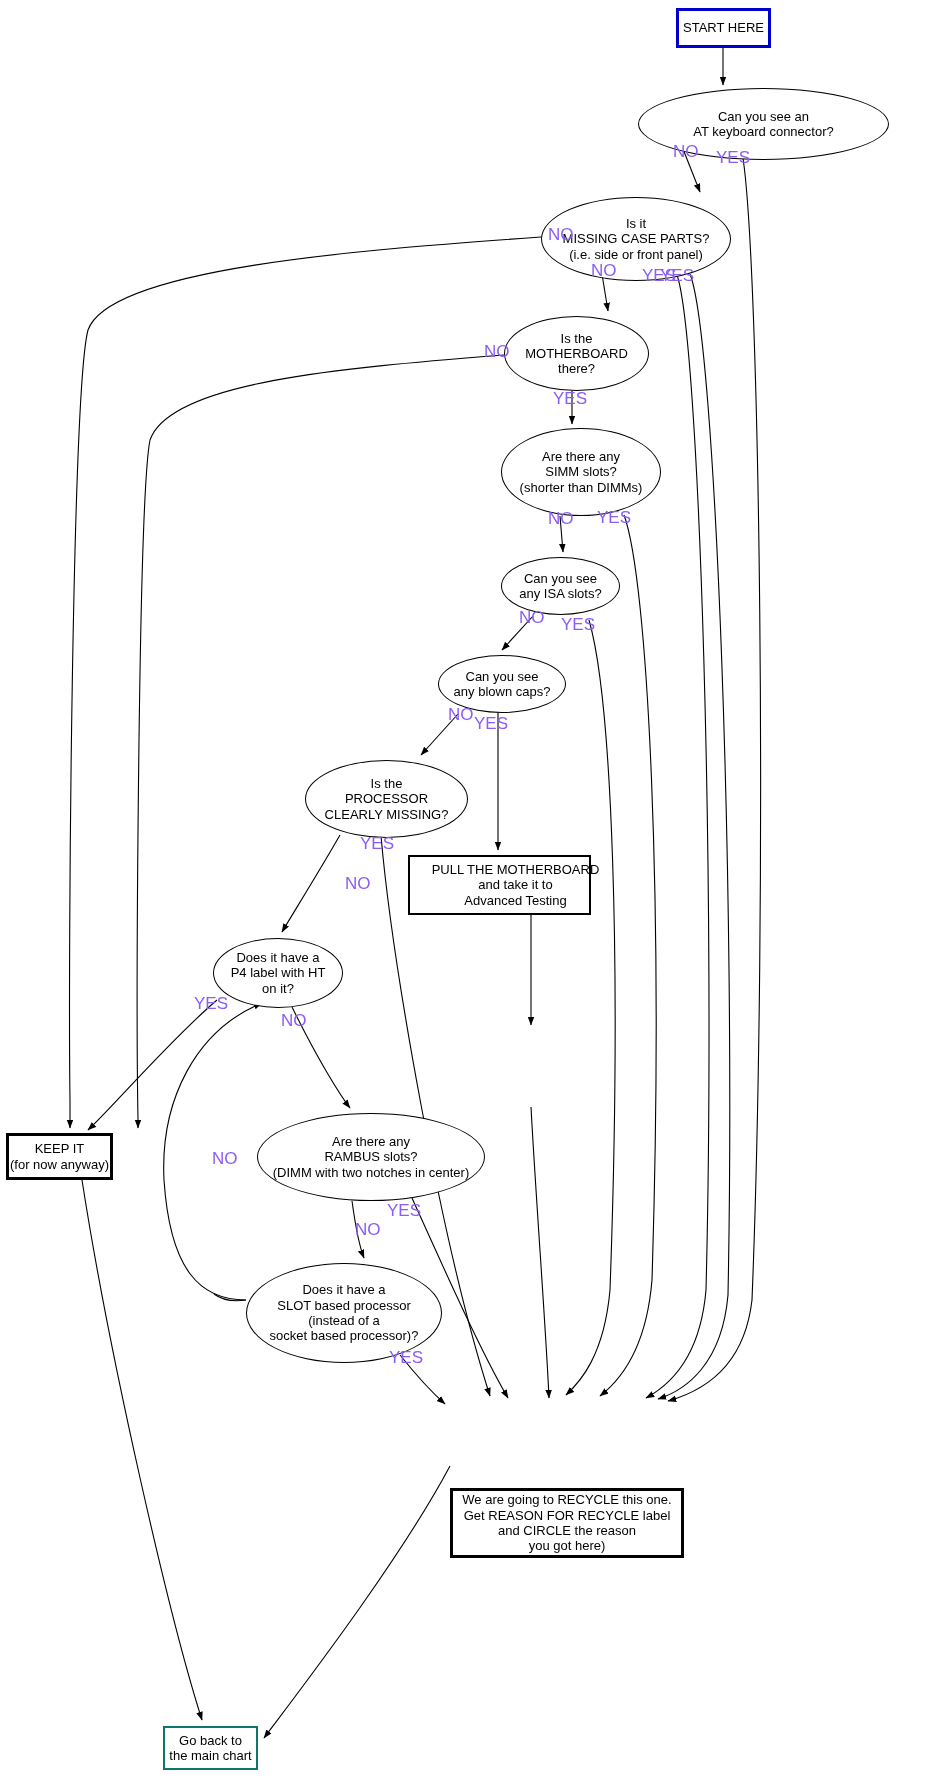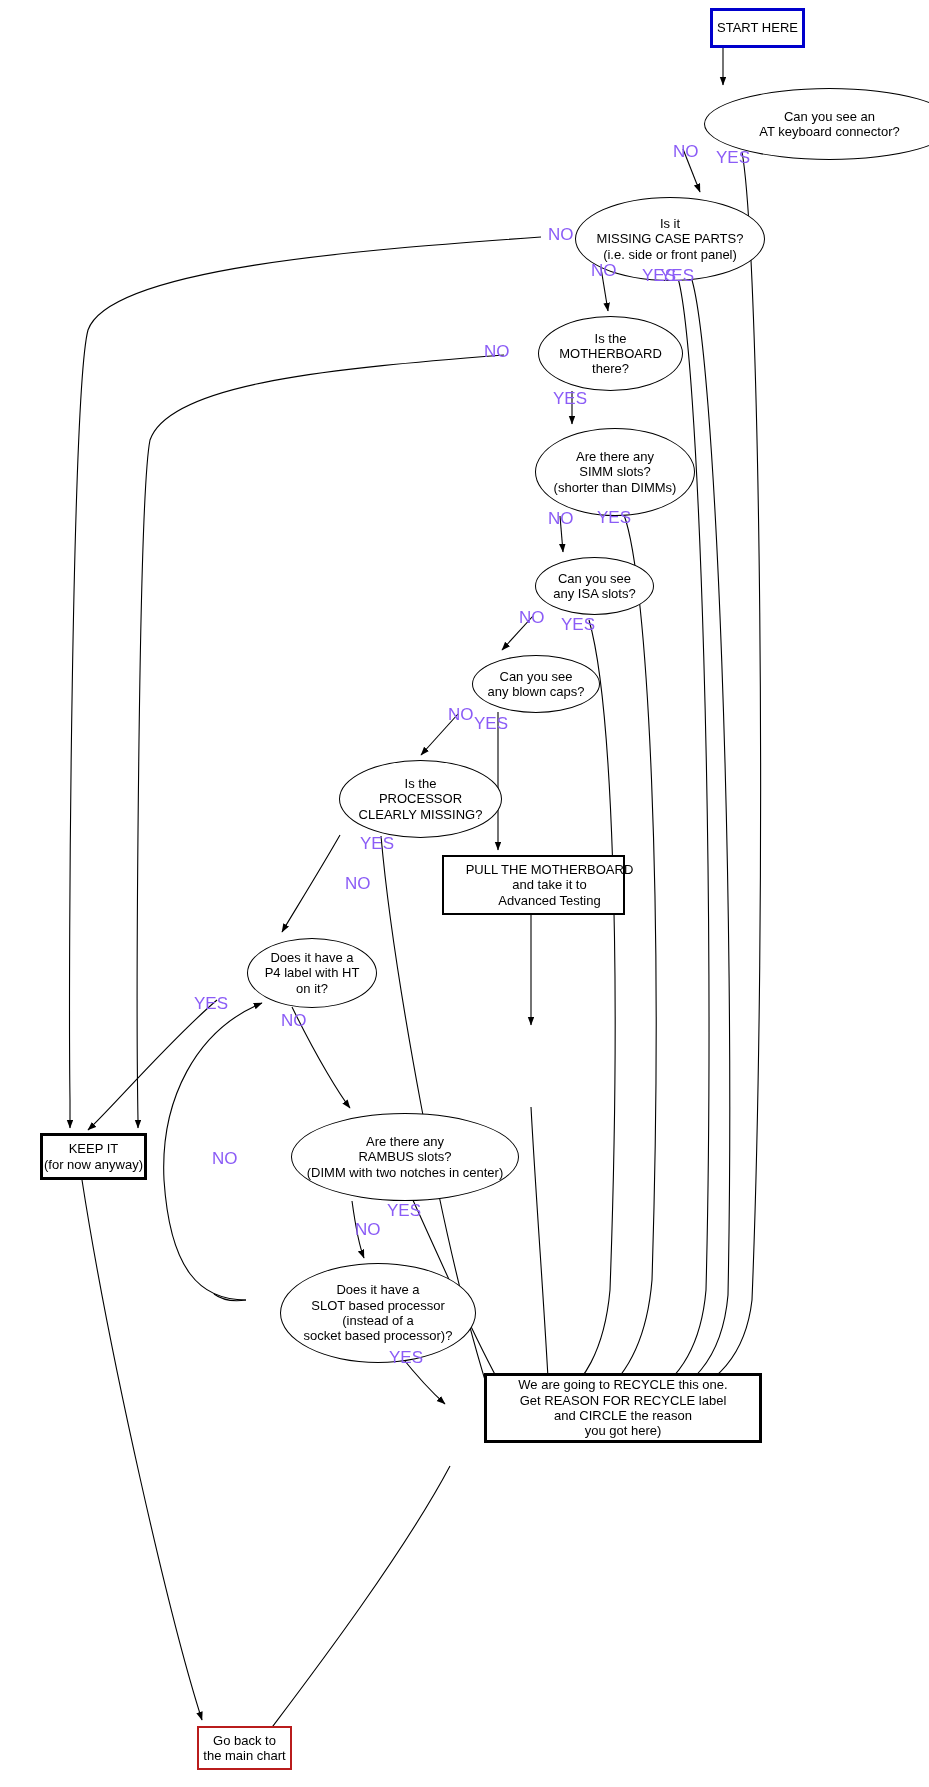--- a/index.html
+++ b/index.html
@@ -24,21 +24,20 @@
   .node {
     position: absolute;
     box-sizing: border-box;
     display: flex;
     align-items: center;
     justify-content: center;
     text-align: center;
     line-height: 1.18;
     color: #000000;
     background: #ffffff;
-    margin-left: 34px;
   }
   .node .txt {
     display: block;
     white-space: pre;
   }
   .ellipse {
     border: 1px solid #000000;
     border-radius: 50%;
     font-size: 13px;
   }
@@ -49,21 +48,21 @@
     border: 3px solid #0000cc;
   }
   .box-plain {
     border: 2px solid #000000;
     padding-left: 32px;
   }
   .box-heavy {
     border: 3px solid #000000;
   }
   .box-pink {
-    border: 2px solid #b91c1c;
+    border: 2px solid #0f766e;
   }
   .elabel {
     position: absolute;
     font-size: 17px;
     color: #8b5cf6;
     white-space: pre;
     background: transparent;
   }
 </style>
 </head>
@@ -135,21 +134,21 @@
 
     <g fill="none" stroke="#000000" stroke-width="1.1">
       <path d="M246,1300 C232,1302 222,1300 214,1294"></path>
     </g>
   </svg>
 
   <div class="node box box-start" style="left:676px; top:8px; width:95px; height:40px;">
     <span class="txt">START HERE</span>
   </div>
 
-  <div class="node ellipse" style="left:670px; top:88px; width:251px; height:72px;">
+  <div class="node ellipse" style="left:638px; top:88px; width:251px; height:72px;">
     <span class="txt">Can you see an
 AT keyboard connector?</span>
   </div>
 
   <div class="node ellipse" style="left:541px; top:197px; width:190px; height:84px;">
     <span class="txt">Is it
 MISSING CASE PARTS?
 (i.e. side or front panel)</span>
   </div>
 
@@ -205,21 +204,21 @@
 (DIMM with two notches in center)</span>
   </div>
 
   <div class="node ellipse" style="left:246px; top:1263px; width:196px; height:100px;">
     <span class="txt">Does it have a
 SLOT based processor
 (instead of a
 socket based processor)?</span>
   </div>
 
-  <div class="node box box-heavy" style="left:450px; top:1373px; width:278px; height:70px;">
+  <div class="node box box-heavy" style="left:450px; top:1488px; width:234px; height:70px;">
     <span class="txt">We are going to RECYCLE this one.
 Get REASON FOR RECYCLE label
 and CIRCLE the reason
 you got here)</span>
   </div>
 
   <div class="node box box-pink" style="left:163px; top:1726px; width:95px; height:44px;">
     <span class="txt">Go back to
 the main chart</span>
   </div>

